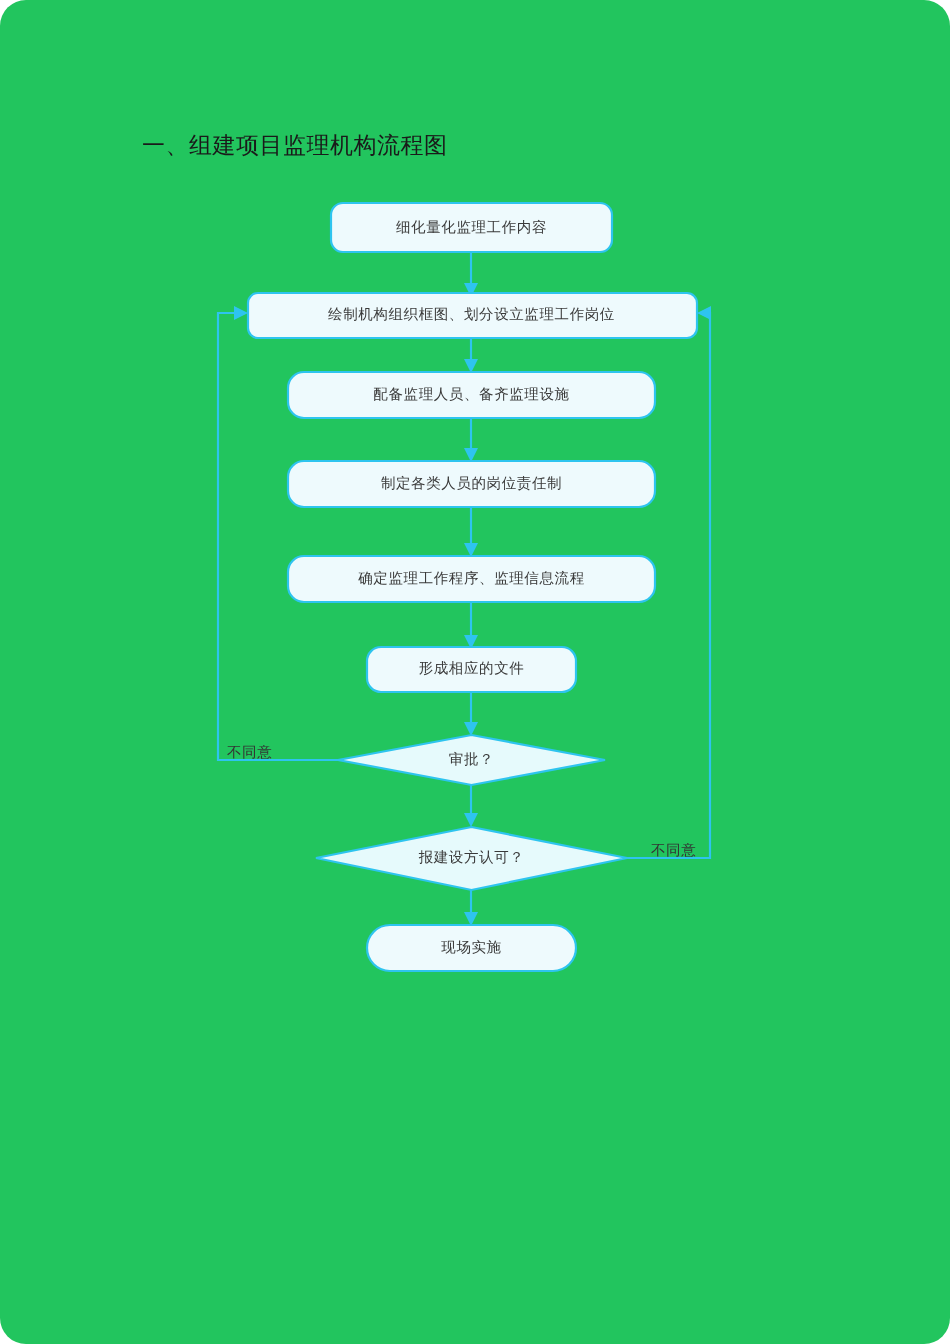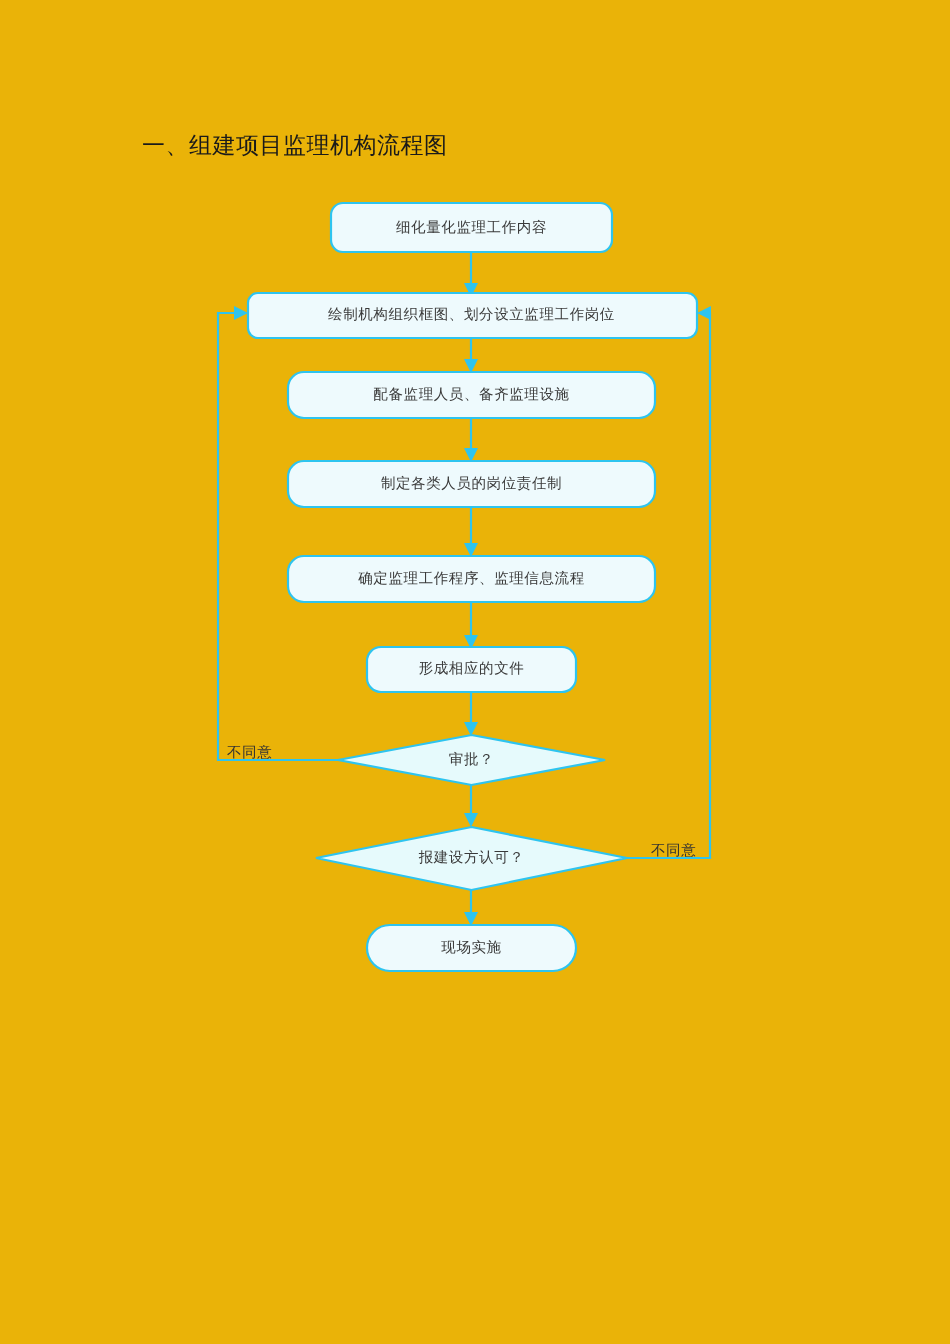--- a/index.html
+++ b/index.html
@@ -12,21 +12,22 @@
     height: 1344px;
     position: relative;
     font-family: "Liberation Serif", "DejaVu Serif", serif;
     color: #262626;
     overflow: hidden;
   }
   #page {
     position: relative;
     width: 950px;
     height: 1344px;
-    background: #eab308;
+    background: #22c55e;
+    border-radius: 26px;
   }
   #page-title {
     position: absolute;
     left: 142px;
     top: 130px;
     font-family: "Liberation Serif", "DejaVu Serif", serif;
     font-size: 23px;
     line-height: 32px;
     color: #1a1a1a;
     letter-spacing: 0.5px;

